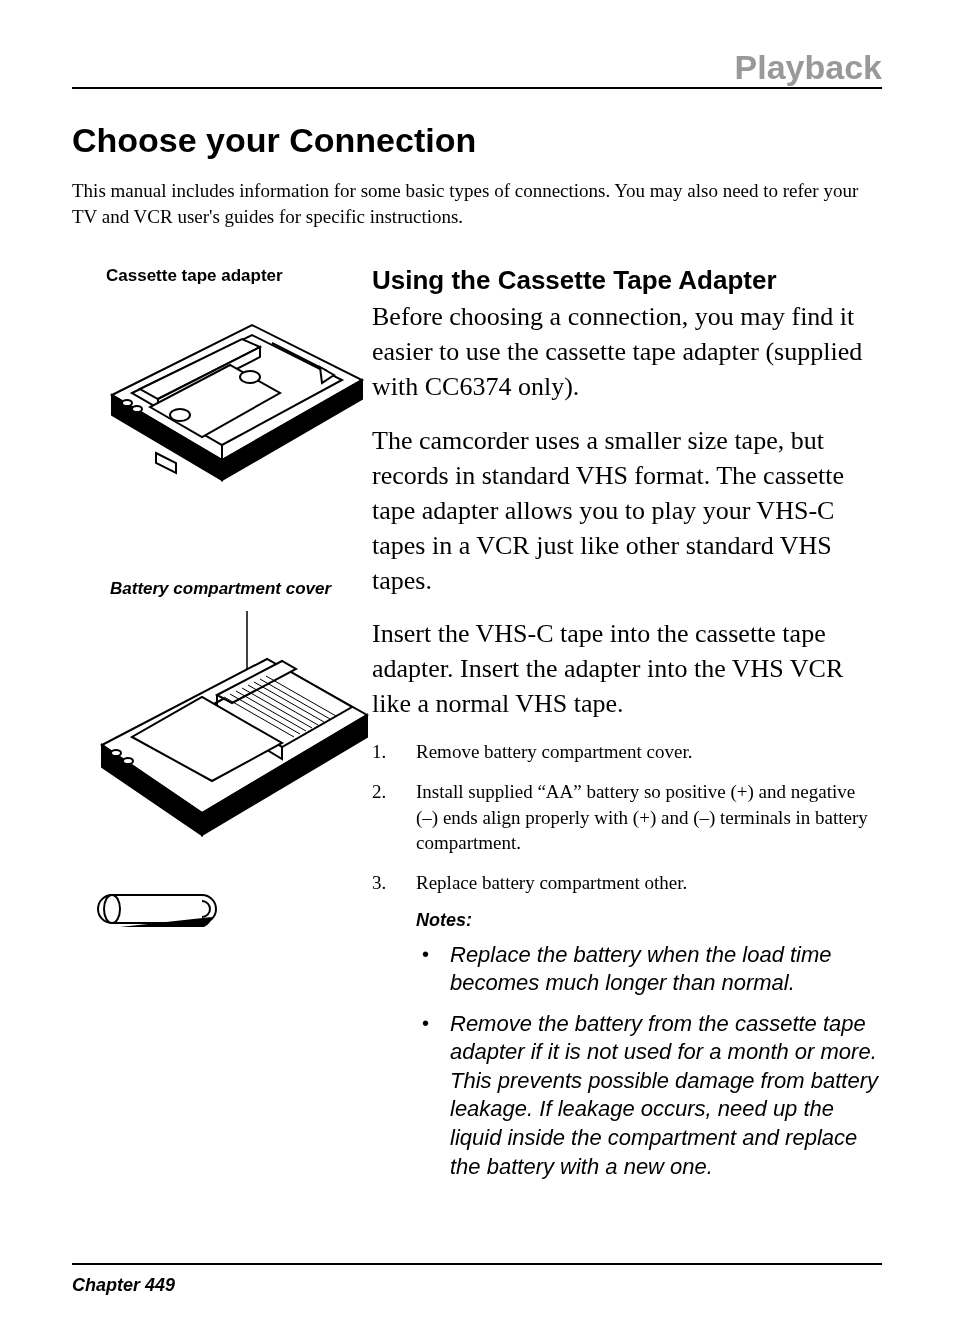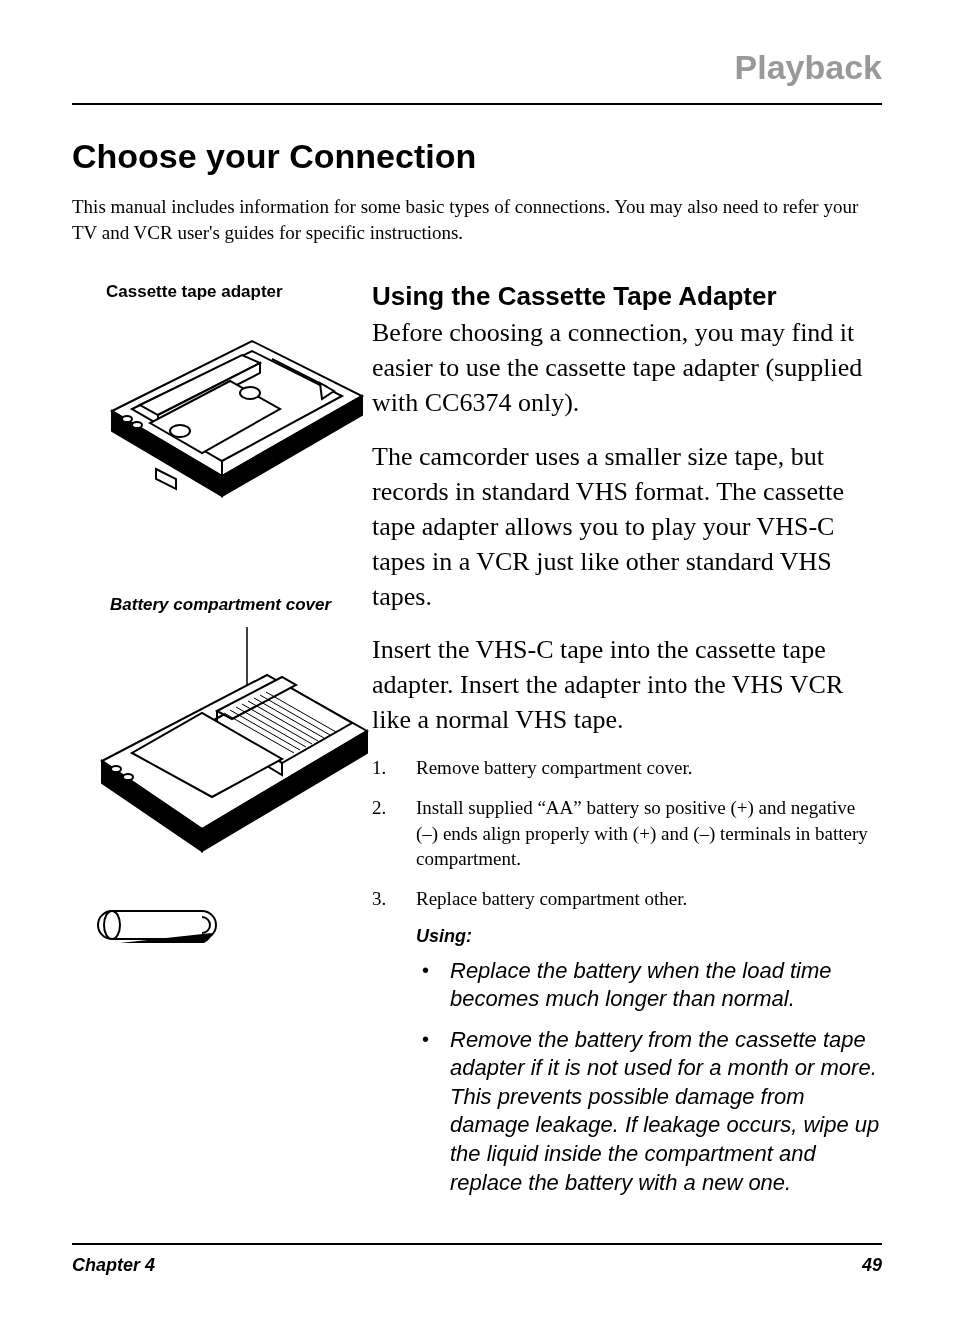--- a/index.html
+++ b/index.html
@@ -10,21 +10,21 @@
     body {
       font-family: Georgia, 'Times New Roman', serif;
       background: #fff;
       width: 954px;
       height: 1340px;
       padding: 48px 72px 48px 72px;
       position: relative;
     }
     .header-section {
       border-bottom: 2px solid #000;
-      padding-bottom: 16px;
+      padding-bottom: 0;
       margin-bottom: 32px;
     }
     .section-name {
       font-family: Arial, Helvetica, sans-serif;
       font-weight: 900;
       font-size: 34px;
       text-align: right;
       color: #999;
       letter-spacing: 0px;
     }
@@ -123,27 +123,27 @@
     }
     .notes-list li::before {
       content: "•";
       position: absolute;
       left: 6px;
       font-style: normal;
       font-size: 20px;
     }
     .footer {
       position: absolute;
-      bottom: 64px;
+      bottom: 44px;
       left: 72px;
       right: 72px;
       border-top: 2px solid #000;
       padding-top: 10px;
       display: flex;
-      justify-content: space-between;
+      justify-content: flex-start;
       font-family: Arial, Helvetica, sans-serif;
       font-weight: bold;
       font-style: italic;
       font-size: 18px;
     }
     .svg-fig {
       display: block;
     }
   </style>
 </head>
@@ -219,24 +219,24 @@
     <p class="body-para">Before choosing a connection, you may find it easier to use the cassette tape adapter (supplied with CC6374 only).</p>
     <p class="body-para">The camcorder uses a smaller size tape, but records in standard VHS format. The cassette tape adapter allows you to play your VHS-C tapes in a VCR just like other standard VHS tapes.</p>
     <p class="body-para">Insert the VHS-C tape into the cassette tape adapter. Insert the adapter into the VHS VCR like a normal VHS tape.</p>
 
     <ol class="ordered-list">
       <li>Remove battery compartment cover.</li>
       <li>Install supplied “AA” battery so positive (+) and negative (–) ends align properly with (+) and (–) terminals in battery compartment.</li>
       <li>Replace battery compartment other.</li>
     </ol>
 
-    <div class="notes-heading">Using:</div>
+    <div class="notes-heading">Notes:</div>
     <ul class="notes-list">
       <li>Replace the battery when the load time becomes much longer than normal.</li>
-      <li>Remove the battery from the cassette tape adapter if it is not used for a month or more. This prevents possible damage from damage leakage. If leakage occurs, wipe up the liquid inside the compartment and replace the battery with a new one.</li>
+      <li>Remove the battery from the cassette tape adapter if it is not used for a month or more. This prevents possible damage from battery leakage. If leakage occurs, need up the liquid inside the compartment and replace the battery with a new one.</li>
     </ul>
   </div>
 </div>
 
 <div class="footer">
   <span>Chapter 4</span>
   <span>49</span>
 </div>
 
 </body></html>

